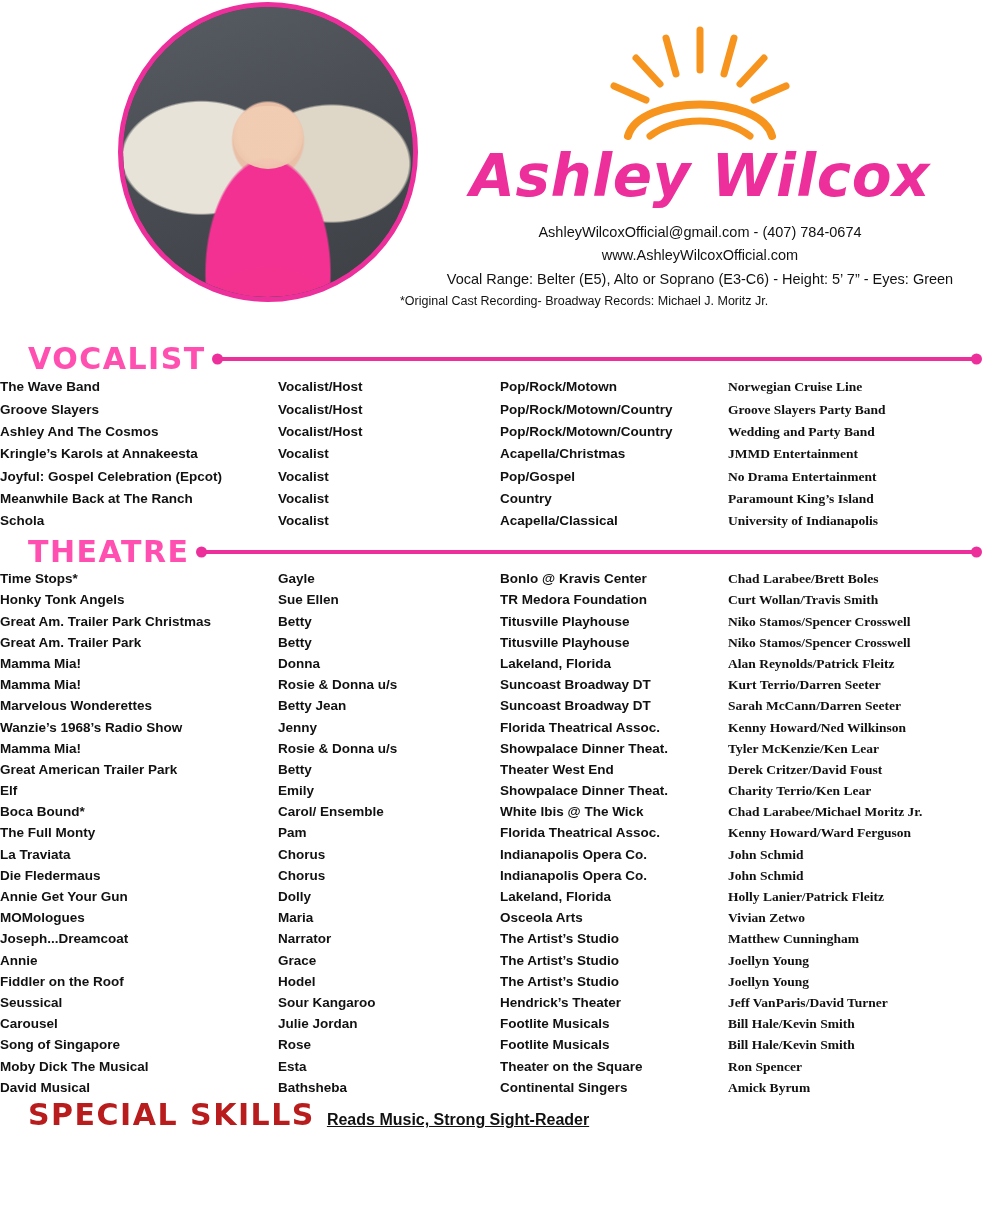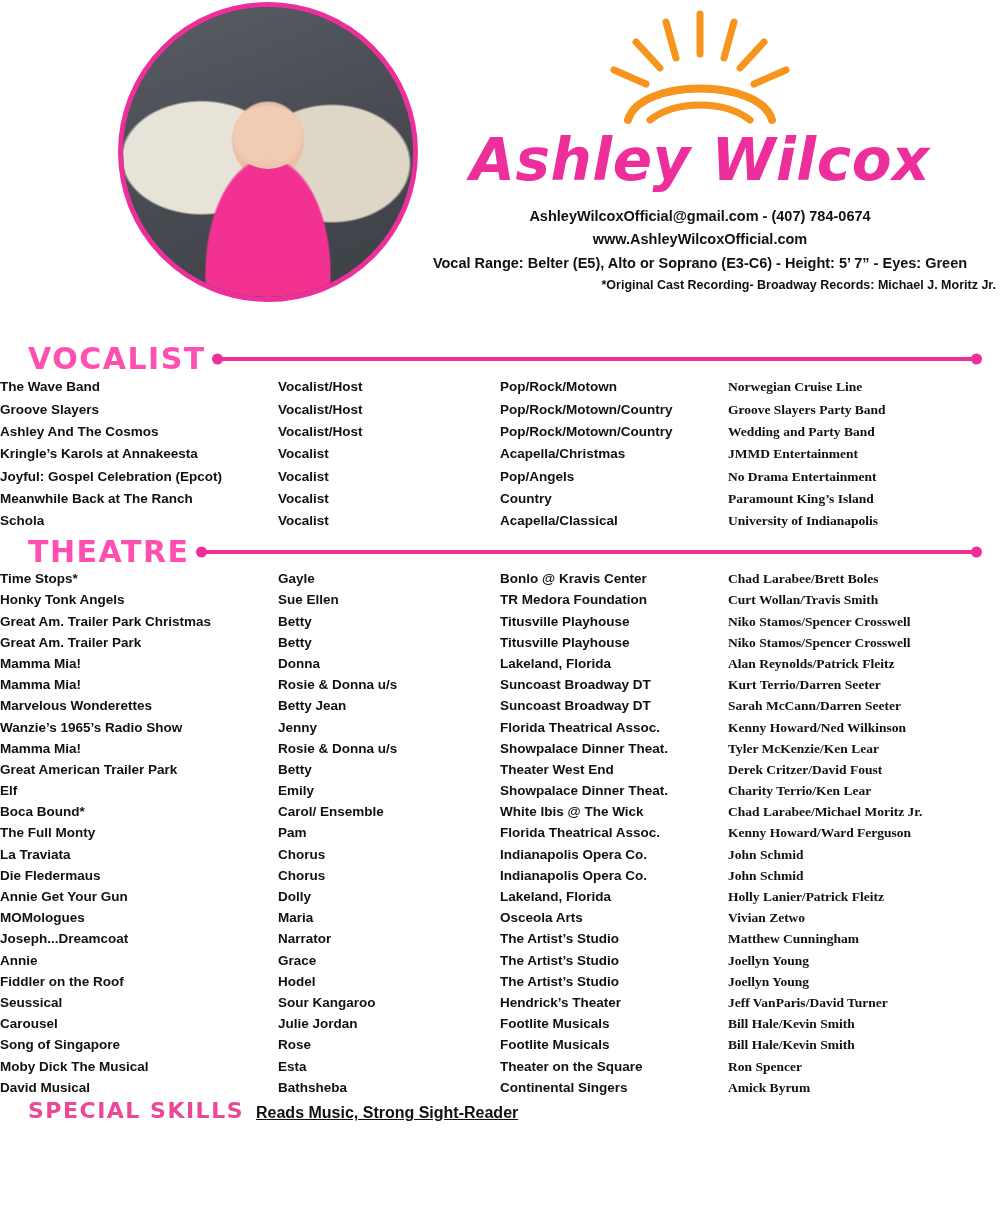--- a/index.html
+++ b/index.html
@@ -49,21 +49,21 @@
     position: absolute;
     left: 38%; top: 34%;
     width: 24%; height: 22%;
     border-radius: 45% 45% 50% 50%;
     background: radial-gradient(ellipse at 50% 40%, #f0cdb4 0 60%, #e5bda2 100%);
     opacity: .95;
   }
 
   .name-block {
     position: absolute;
-    left: 400px; top: 0;
+    left: 400px; top: 16px;
     width: 600px;
     text-align: center;
   }
   .sun {
     margin: 8px auto 0;
     width: 240px; height: 120px;
     position: relative;
   }
   .sun svg { display: block; }
   .name {
@@ -73,25 +73,25 @@
     font-size: 58px;
     letter-spacing: 0.5px;
     color: #ec2f9a;
     margin-top: 2px;
     line-height: 1.05;
     white-space: nowrap;
   }
   .contact {
     margin-top: 14px;
     font-size: 14.5px;
-    font-weight: bold;
+    font-weight: normal;
     color: #111;
     line-height: 1.62;
   }
-  .contact .right-al { text-align: right; padding-right: 4px; }
+  .contact .right-al { text-align: left; padding-right: 4px; }
   .contact .note { font-size: 12.5px; }
 
   
   .section-head {
     display: flex;
     align-items: center;
     gap: 10px;
     padding: 0 22px 0 28px;
     margin-top: 4px;
   }
@@ -147,23 +147,23 @@
 
   .skills-row {
     display: flex;
     align-items: baseline;
     gap: 12px;
     padding-left: 28px;
     margin-top: 2px;
   }
   .skills-title {
     font-family: "DejaVu Sans", sans-serif;
-    font-size: 22px;
+    font-size: 30px;
     font-weight: bold;
-    color: #ec4899;
+    color: #b91c1c;
     letter-spacing: 1.5px;
     line-height: 1;
     white-space: nowrap;
   }
   .skills-text {
     font-size: 16px;
     font-weight: bold;
     color: #111;
     text-decoration: underline;
   }
@@ -232,21 +232,21 @@
         </tr>
         <tr>
           <td class="c1">Kringle’s Karols at Annakeesta</td>
           <td class="c2">Vocalist</td>
           <td class="c3">Acapella/Christmas</td>
           <td class="c4">JMMD Entertainment</td>
         </tr>
         <tr>
           <td class="c1">Joyful: Gospel Celebration (Epcot)</td>
           <td class="c2">Vocalist</td>
-          <td class="c3">Pop/Angels</td>
+          <td class="c3">Pop/Gospel</td>
           <td class="c4">No Drama Entertainment</td>
         </tr>
         <tr>
           <td class="c1">Meanwhile Back at The Ranch</td>
           <td class="c2">Vocalist</td>
           <td class="c3">Country</td>
           <td class="c4">Paramount King’s Island</td>
         </tr>
         <tr>
           <td class="c1">Schola</td>
@@ -301,21 +301,21 @@
           <td class="c3">Suncoast Broadway DT</td>
           <td class="c4">Kurt Terrio/Darren Seeter</td>
         </tr>
         <tr>
           <td class="c1">Marvelous Wonderettes</td>
           <td class="c2">Betty Jean</td>
           <td class="c3">Suncoast Broadway DT</td>
           <td class="c4">Sarah McCann/Darren Seeter</td>
         </tr>
         <tr>
-          <td class="c1">Wanzie’s 1965’s Radio Show</td>
+          <td class="c1">Wanzie’s 1968’s Radio Show</td>
           <td class="c2">Jenny</td>
           <td class="c3">Florida Theatrical Assoc.</td>
           <td class="c4">Kenny Howard/Ned Wilkinson</td>
         </tr>
         <tr>
           <td class="c1">Mamma Mia!</td>
           <td class="c2">Rosie &amp; Donna u/s</td>
           <td class="c3">Showpalace Dinner Theat.</td>
           <td class="c4">Tyler McKenzie/Ken Lear</td>
         </tr>

